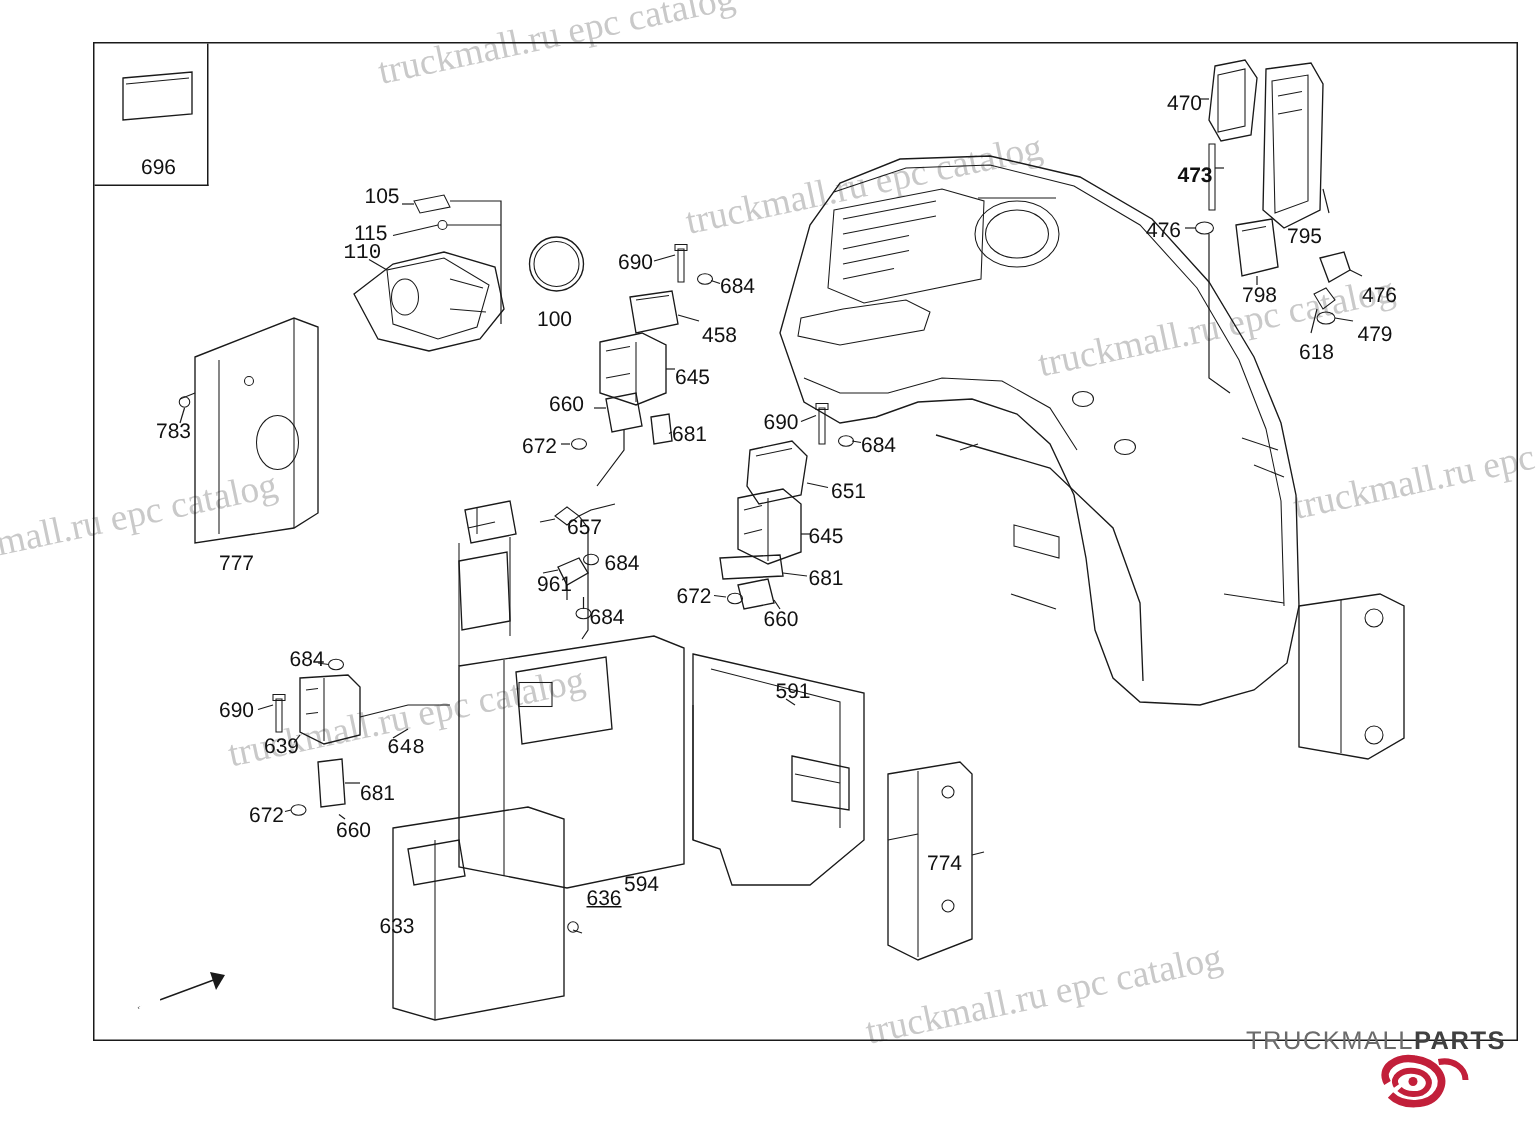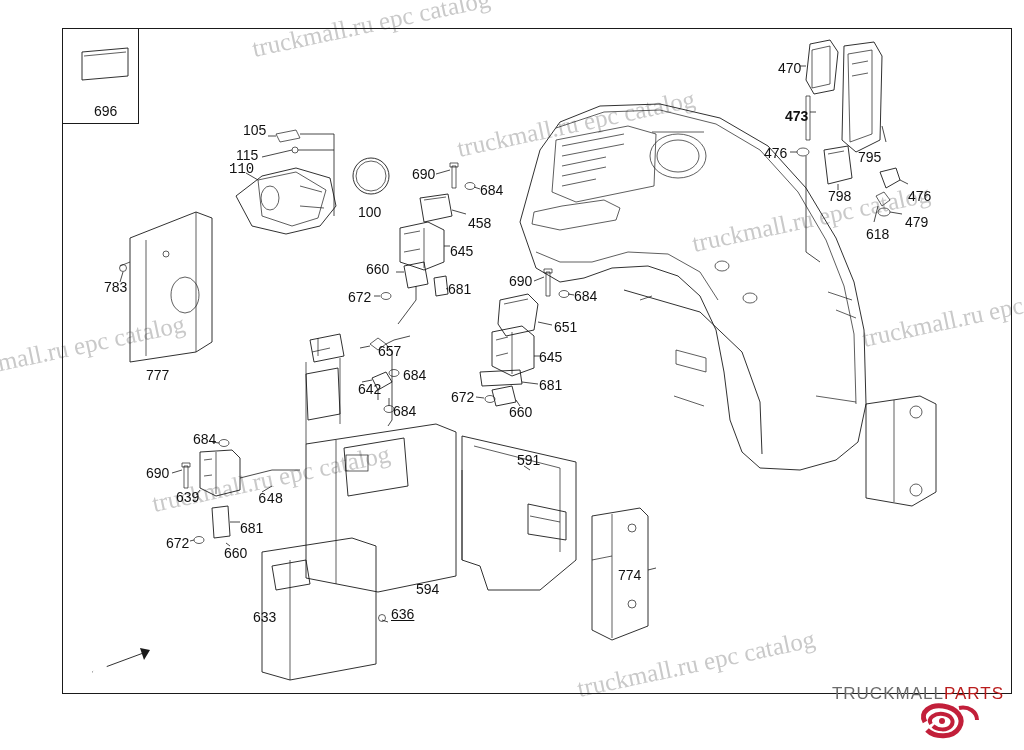--- a/index.html
+++ b/index.html
@@ -76,21 +76,21 @@
   }
   #logo .txt {
     position: absolute;
     right: 6px;
     top: 0px;
     font-size: 17px;
     letter-spacing: 1px;
     color: #6b6b6b;
     font-family: "Liberation Sans", sans-serif;
   }
-  #logo .txt b { color: #b91c1c; font-weight: normal; }
+  #logo .txt b { color: #404040; font-weight: bold; }
 </style>
 </head>
 <body>
 
 <div id="page">
 
   <div>
     <div class="wm" style="left:250px; top:10px;  transform:rotate(-12deg);">truckmall.ru epc catalog</div>
     <div class="wm" style="left:455px; top:110px; transform:rotate(-12deg);">truckmall.ru epc catalog</div>
     <div class="wm" style="left:690px; top:205px; transform:rotate(-12deg);">truckmall.ru epc catalog</div>
@@ -392,38 +392,38 @@
     <div class="lbl" style="left:480px; top:182px;">684</div>
     <div class="lbl" style="left:468px; top:215px;">458</div>
     <div class="lbl" style="left:450px; top:243px;">645</div>
     <div class="lbl" style="left:366px; top:261px;">660</div>
     <div class="lbl" style="left:348px; top:289px;">672</div>
     <div class="lbl" style="left:448px; top:281px;">681</div>
     <div class="lbl" style="left:104px; top:279px;">783</div>
     <div class="lbl" style="left:146px; top:367px;">777</div>
     <div class="lbl" style="left:378px; top:343px;">657</div>
     <div class="lbl" style="left:403px; top:367px;">684</div>
-    <div class="lbl" style="left:358px; top:381px;">642</div>
+    <div class="lbl" style="left:358px; top:381px;">961</div>
     <div class="lbl" style="left:393px; top:403px;">684</div>
     <div class="lbl" style="left:451px; top:389px;">672</div>
     <div class="lbl" style="left:509px; top:404px;">660</div>
     <div class="lbl" style="left:509px; top:273px;">690</div>
     <div class="lbl" style="left:574px; top:288px;">684</div>
     <div class="lbl" style="left:554px; top:319px;">651</div>
     <div class="lbl" style="left:539px; top:349px;">645</div>
     <div class="lbl" style="left:539px; top:377px;">681</div>
     <div class="lbl" style="left:193px; top:431px;">684</div>
     <div class="lbl" style="left:146px; top:465px;">690</div>
     <div class="lbl" style="left:176px; top:489px;">639</div>
     <div class="lbl" style="left:258px; top:491px;font-family:Liberation Mono, monospace;">648</div>
     <div class="lbl" style="left:240px; top:520px;">681</div>
     <div class="lbl" style="left:166px; top:535px;">672</div>
     <div class="lbl" style="left:224px; top:545px;">660</div>
     <div class="lbl" style="left:253px; top:609px;">633</div>
-    <div class="lbl" style="left:391px; top:606px;text-decoration:underline;">636</div>
+    <div class="lbl" style="left:391px; top:590px;text-decoration:underline;">636</div>
     <div class="lbl" style="left:416px; top:581px;">594</div>
     <div class="lbl" style="left:517px; top:452px;">591</div>
     <div class="lbl" style="left:618px; top:567px;">774</div>
     <div class="lbl" style="left:778px; top:60px;">470</div>
     <div class="lbl" style="left:785px; top:108px;font-weight:bold;">473</div>
     <div class="lbl" style="left:764px; top:145px;">476</div>
     <div class="lbl" style="left:858px; top:149px;">795</div>
     <div class="lbl" style="left:828px; top:188px;">798</div>
     <div class="lbl" style="left:908px; top:188px;">476</div>
     <div class="lbl" style="left:905px; top:214px;">479</div>

